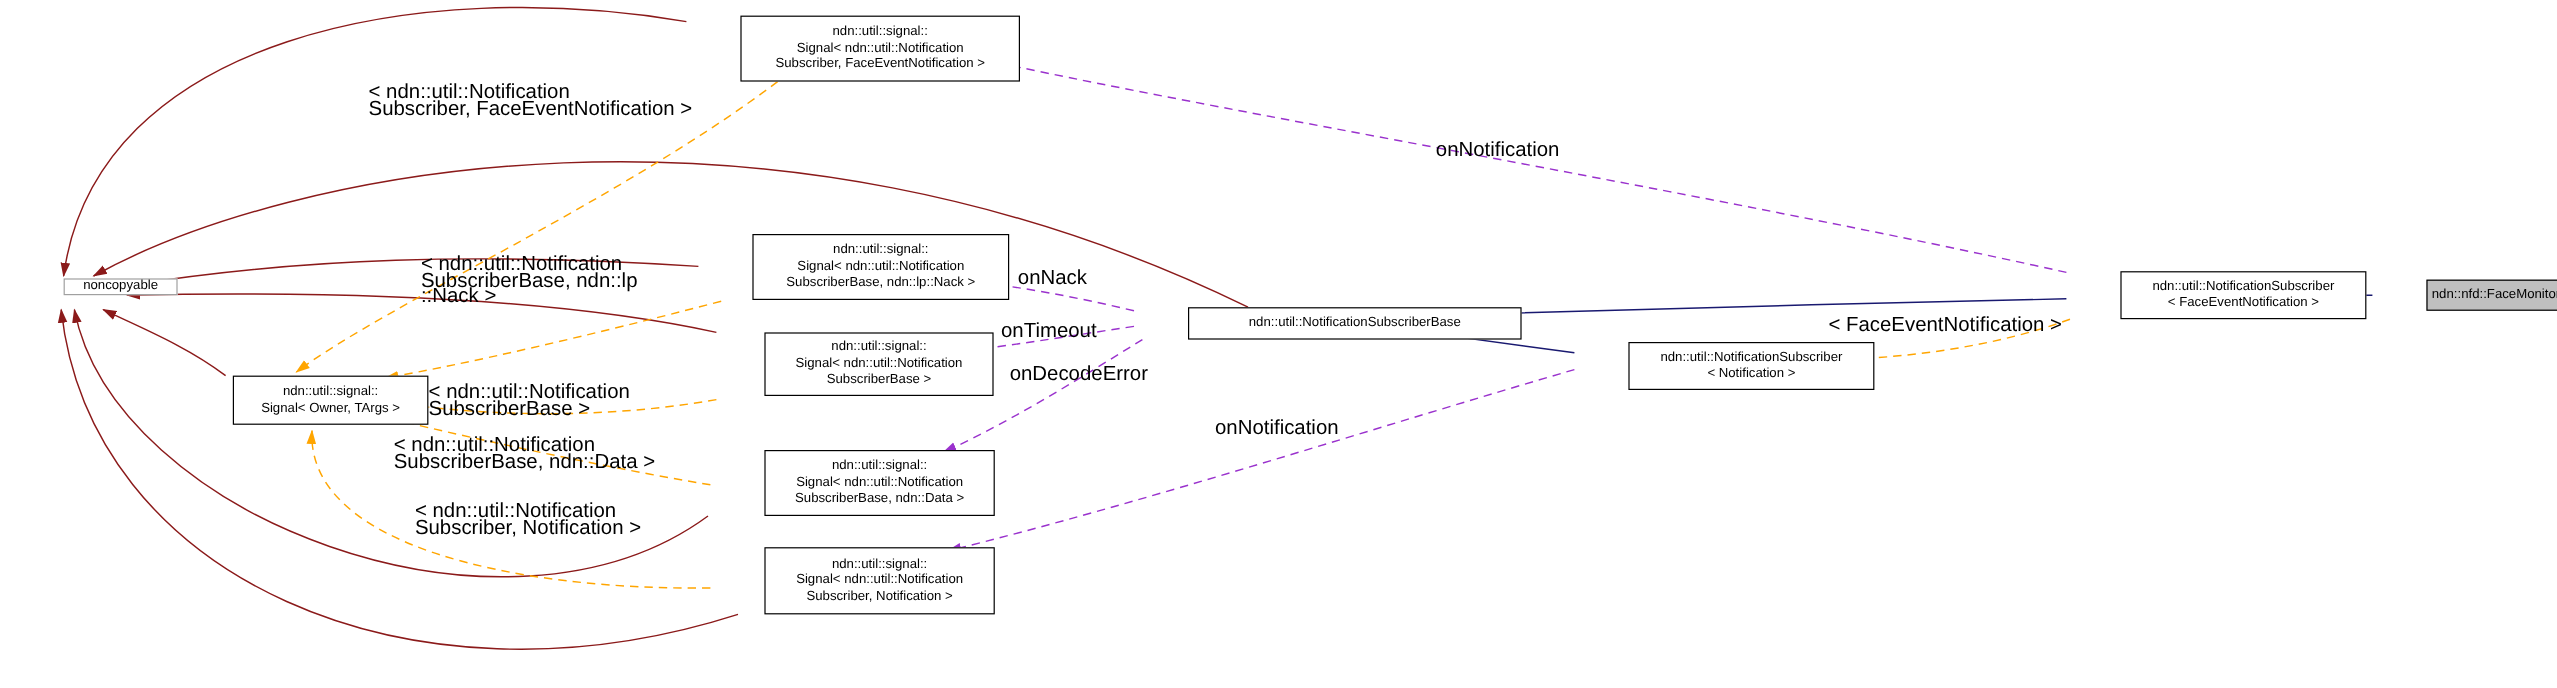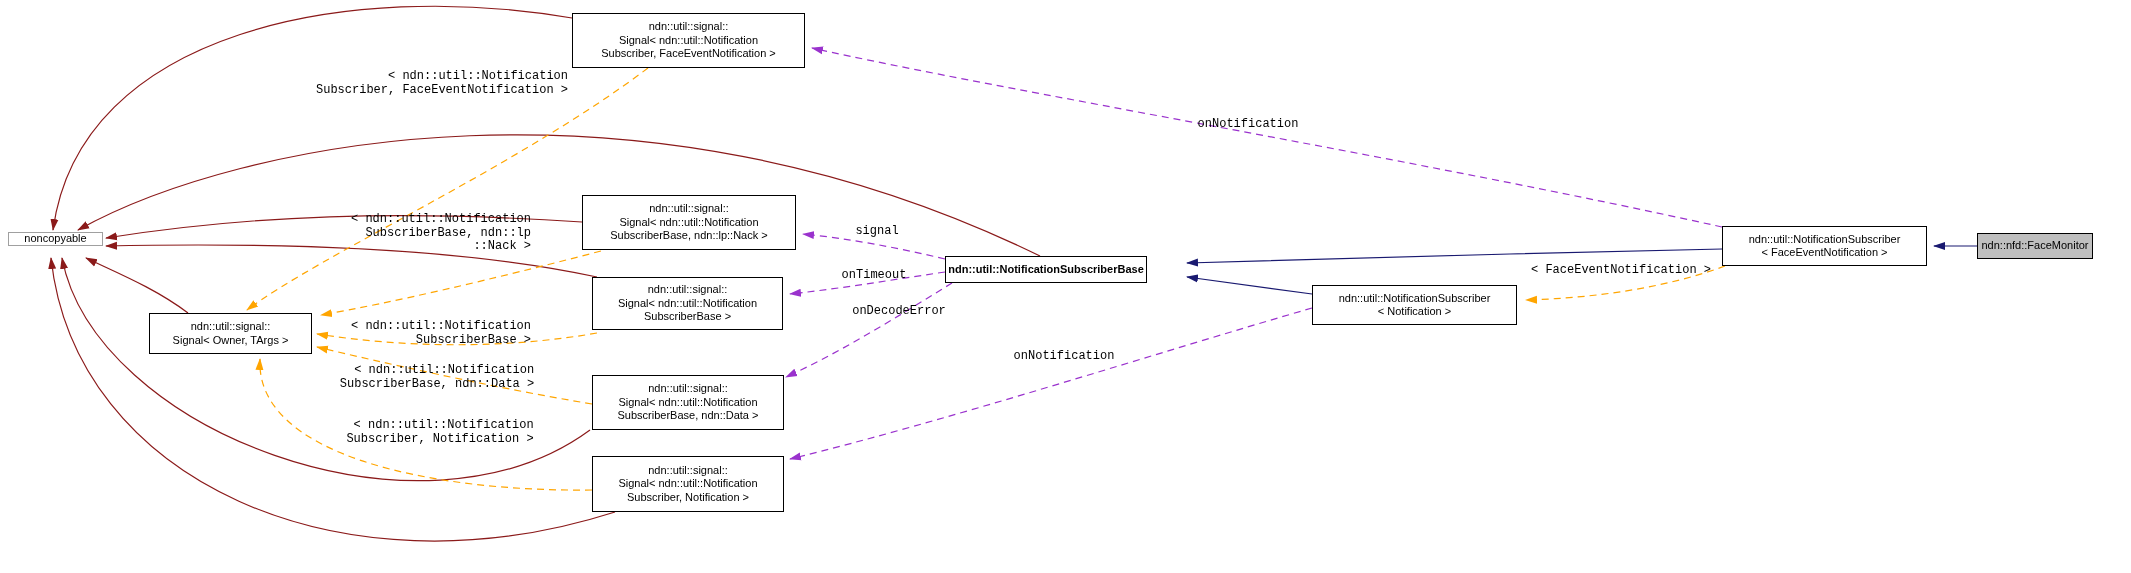--- a/index.html
+++ b/index.html
@@ -24,31 +24,31 @@
   .f-template{fill:var(--edge-template);}
   .node{
     position:absolute;
     box-sizing:border-box;
     background:var(--node-fill);
     border:1.2px solid var(--node-border);
     display:flex;flex-direction:column;justify-content:center;align-items:center;
     font-size:11px;line-height:13.5px;text-align:left;
     white-space:nowrap;
     z-index:2;
+    margin-left:45px;
   }
   .node span{display:block;}
   .node.external{border-color:var(--external-border);}
   .node.highlight{background:var(--node-highlight-fill);}
   .elab{
     position:absolute;
     transform:translateX(-50%);
-    font-size:12px;line-height:13.5px;text-align:right;
+    font-size:17px;line-height:13.5px;text-align:left;
     white-space:nowrap;
     z-index:3;
-    font-family:Liberation Mono, monospace;
   }
   .elab span{display:block;}
 </style>
 </head>
 <body>
 
 <div id="canvas">
 
   <svg id="edges" viewBox="0 0 2131 573" xmlns="http://www.w3.org/2000/svg">
     <defs>
@@ -124,21 +124,21 @@
     <span>Signal&lt; ndn::util::Notification</span>
     <span>SubscriberBase, ndn::Data &gt;</span>
   </div>
 
   <div class="node" style="left:592px;top:456px;width:192px;height:56px;">
     <span>ndn::util::signal::</span>
     <span>Signal&lt; ndn::util::Notification</span>
     <span>Subscriber, Notification &gt;</span>
   </div>
 
-  <div class="node" style="left:945px;top:256px;width:202px;height:27px;font-weight:bold;">
+  <div class="node" style="left:945px;top:256px;width:278px;height:27px;">
     <span>ndn::util::NotificationSubscriberBase</span>
   </div>
 
   <div class="node" style="left:1312px;top:285px;width:205px;height:40px;">
     <span>ndn::util::NotificationSubscriber</span>
     <span>&lt; Notification &gt;</span>
   </div>
 
   <div class="node" style="left:1722px;top:226px;width:205px;height:40px;">
     <span>ndn::util::NotificationSubscriber</span>
@@ -177,21 +177,21 @@
 
   <div class="elab" style="left:1621px;top:264px;">
     <span>&lt; FaceEventNotification &gt;</span>
   </div>
 
   <div class="elab" style="left:1248px;top:118px;">
     <span>onNotification</span>
   </div>
 
   <div class="elab" style="left:877px;top:225px;">
-    <span>signal</span>
+    <span>onNack</span>
   </div>
 
   <div class="elab" style="left:874px;top:269px;">
     <span>onTimeout</span>
   </div>
 
   <div class="elab" style="left:899px;top:305px;">
     <span>onDecodeError</span>
   </div>
 

